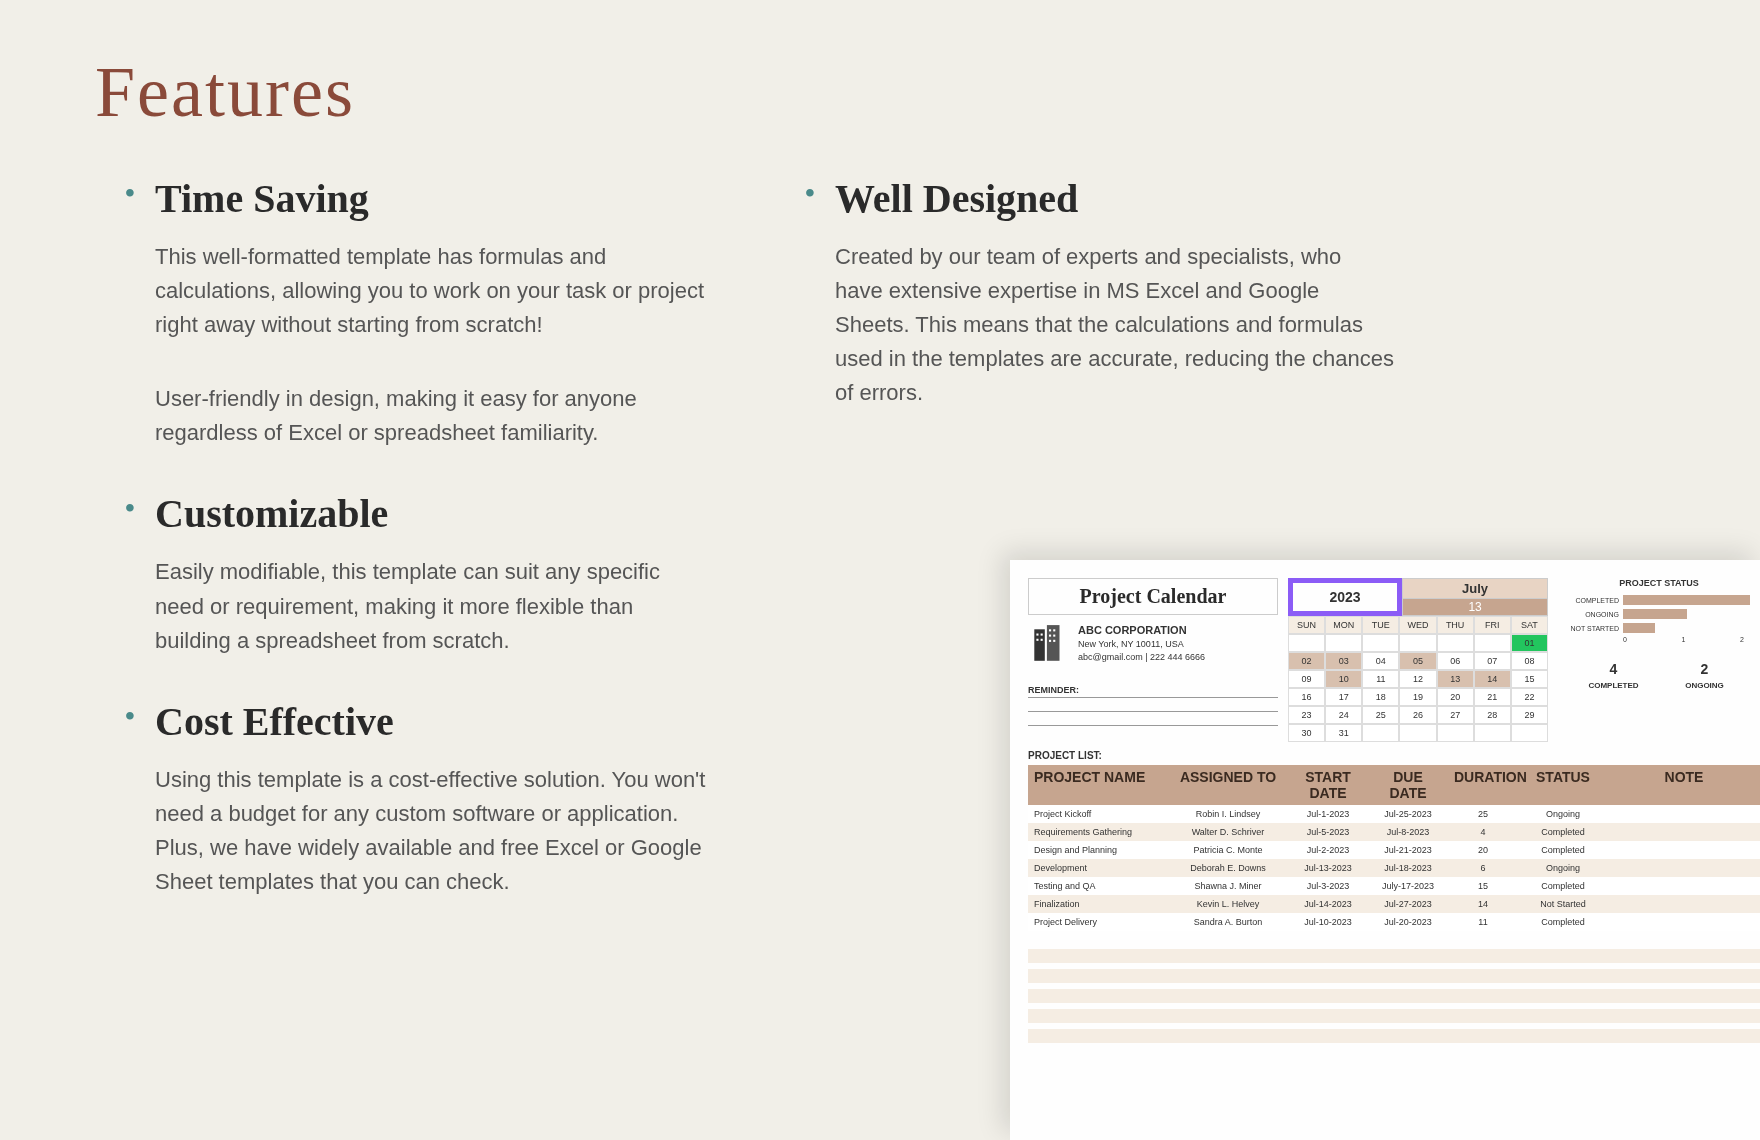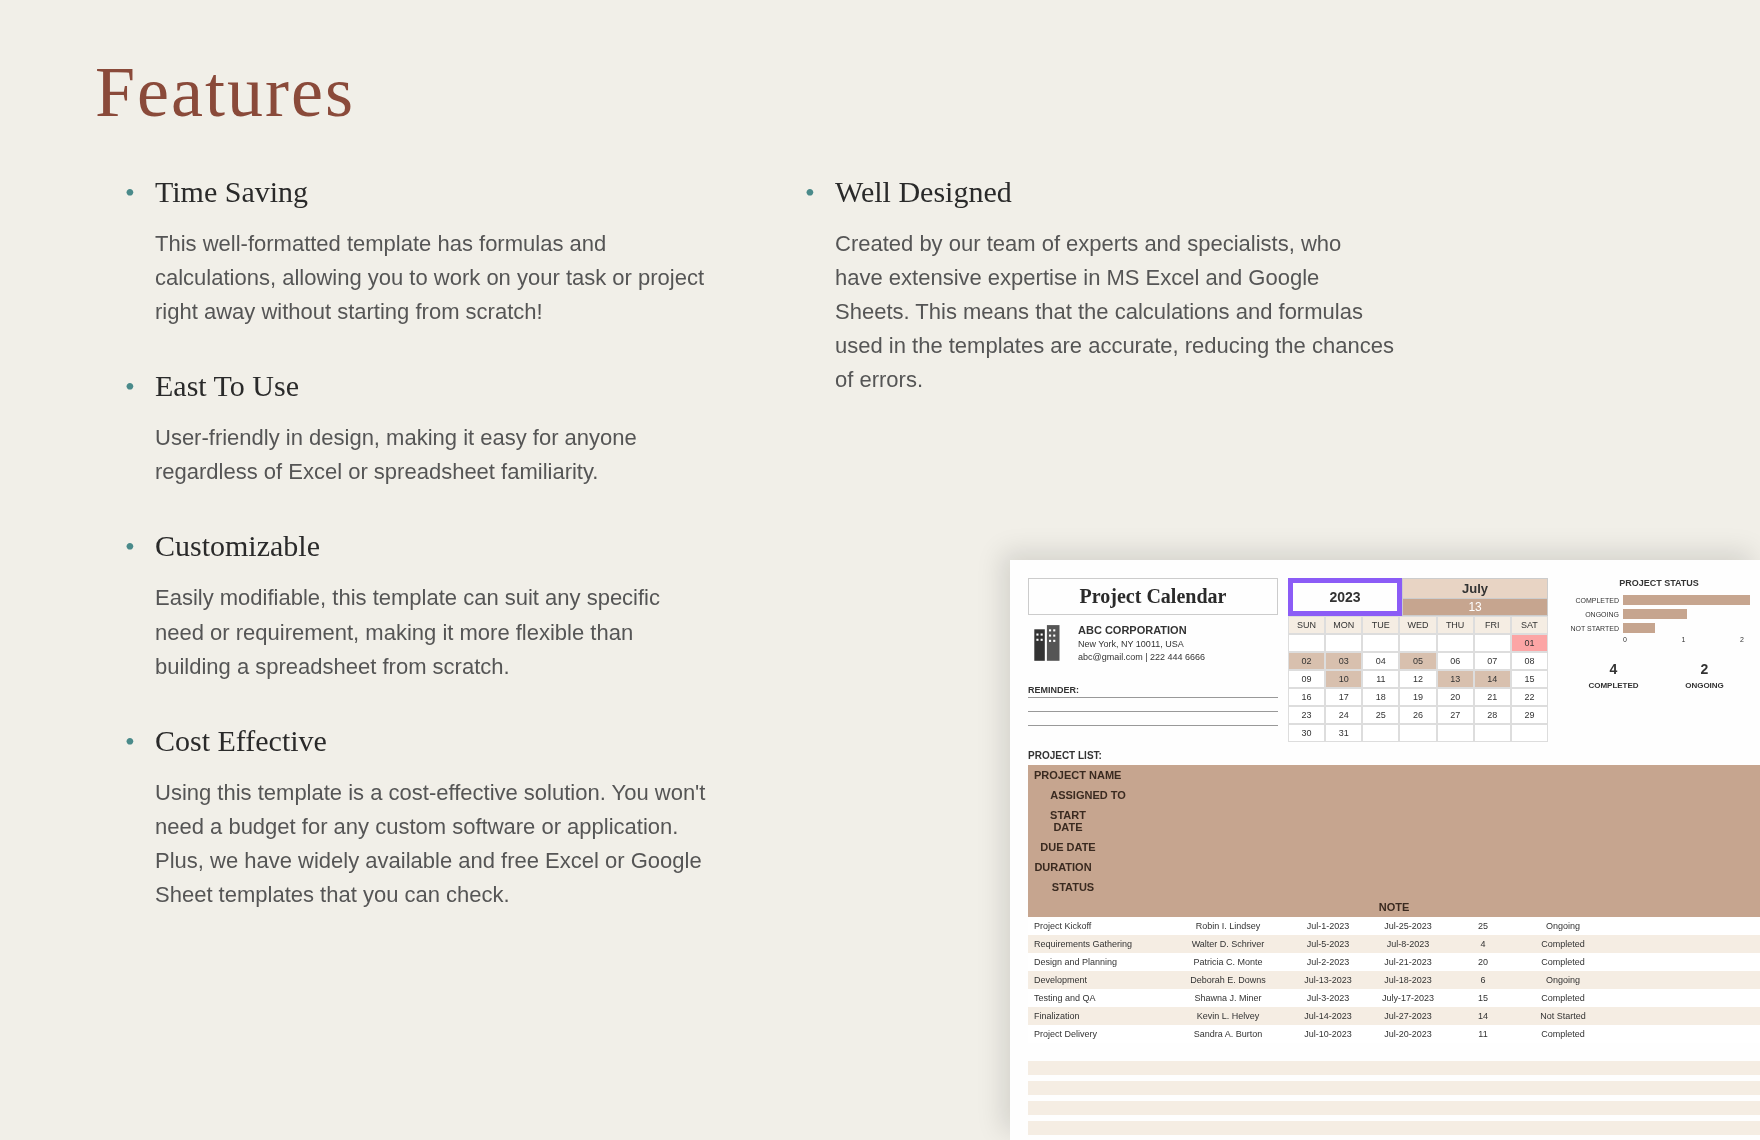--- a/index.html
+++ b/index.html
@@ -24,23 +24,23 @@
     position: absolute;
     left: 155px;
     top: 175px;
     display: flex;
     gap: 120px;
   }
   .col-left { width: 560px; }
   .col-right { width: 560px; }
   .feature-item { margin-bottom: 40px; }
   .feature-title {
-    font-size: 30px;
+    font-size: 40px;
     color: #2a2a2a;
-    font-weight: 400;
+    font-weight: 700;
     margin-bottom: 18px;
     position: relative;
   }
   .feature-title::before {
     content: "•";
     color: #4a8a8a;
     position: absolute;
     left: -30px;
     font-size: 28px;
     top: 2px;
@@ -101,39 +101,39 @@
     border: 1px solid #ccc; border-top: none; padding: 1px 0; color: #fff;
   }
   .cal-grid { }
   .cal-row { display: flex; }
   .cal-cell {
     flex: 1; text-align: center; font-size: 9px;
     border: 1px solid #ddd; padding: 3px 0; background: #fff;
   }
   .cal-head { background: #f5ede3; font-weight: normal; }
   .cal-hl { background: #d8c0ae; }
-  .cal-first { background: #fca5a5; }
+  .cal-first { background: #22c55e; }
 
   .status-block { flex: 1; padding: 0 10px; }
   .status-title { text-align: center; font-size: 9px; font-weight: bold; margin-bottom: 6px; }
   .bar-row { display: flex; align-items: center; height: 12px; margin-bottom: 2px; }
   .bar-label { width: 55px; font-size: 7px; text-align: right; padding-right: 4px; }
   .bar-track { flex: 1; position: relative; height: 10px; }
   .bar-fill { height: 100%; background: #c6a58f; }
   .axis-row { display: flex; font-size: 7px; margin-top: 2px; }
   .axis-spacer { width: 55px; }
   .axis-labels { flex: 1; display: flex; justify-content: space-between; padding-right: 6px; }
   .summary-row { display: flex; margin-top: 18px; text-align: center; }
   .summary-cell { flex: 1; }
   .summary-num { font-size: 14px; font-weight: bold; }
   .summary-lbl { font-size: 8px; font-weight: bold; margin-top: 4px; }
 
   .project-list-label { font-weight: bold; font-size: 10px; margin-top: 8px; }
   .proj-table { width: 100%; margin-top: 4px; }
-  .proj-head { display: flex; background: #c6a58f; color: #3a2a20; font-weight: bold; font-size: 11px; flex-direction: column; }
+  .proj-head { display: flex; background: #c6a58f; color: #3a2a20; font-weight: bold; font-size: 14px; }
   .proj-head > div, .proj-row > div { padding: 4px 6px; }
   .c-name { width: 140px; }
   .c-assigned { width: 120px; text-align: center; }
   .c-start { width: 80px; text-align: center; }
   .c-due { width: 80px; text-align: center; }
   .c-dur { width: 70px; text-align: center; }
   .c-status { width: 90px; text-align: center; }
   .c-note { flex: 1; text-align: center; }
   .proj-row { display: flex; font-size: 9px; background: #fff; align-items: flex-end; }
   .proj-row:nth-child(even) { background: #f5ede3; }
@@ -145,21 +145,20 @@
 
 <h1 class="page-title">Features</h1>
 
 <div class="columns">
   <div class="col-left">
     <div class="feature-item">
       <h2 class="feature-title">Time Saving</h2>
       <p class="feature-body">This well-formatted template has formulas and calculations, allowing you to work on your task or project right away without starting from scratch!</p>
     </div>
     <div class="feature-item">
-      <h2 class="feature-title">East To Use</h2>
       <p class="feature-body">User-friendly in design, making it easy for anyone regardless of Excel or spreadsheet familiarity.</p>
     </div>
     <div class="feature-item">
       <h2 class="feature-title">Customizable</h2>
       <p class="feature-body">Easily modifiable, this template can suit any specific need or requirement, making it more flexible than building a spreadsheet from scratch.</p>
     </div>
     <div class="feature-item">
       <h2 class="feature-title">Cost Effective</h2>
       <p class="feature-body">Using this template is a cost-effective solution. You won't need a budget for any custom software or application. Plus, we have widely available and free Excel or Google Sheet templates that you can check.</p>
     </div>

